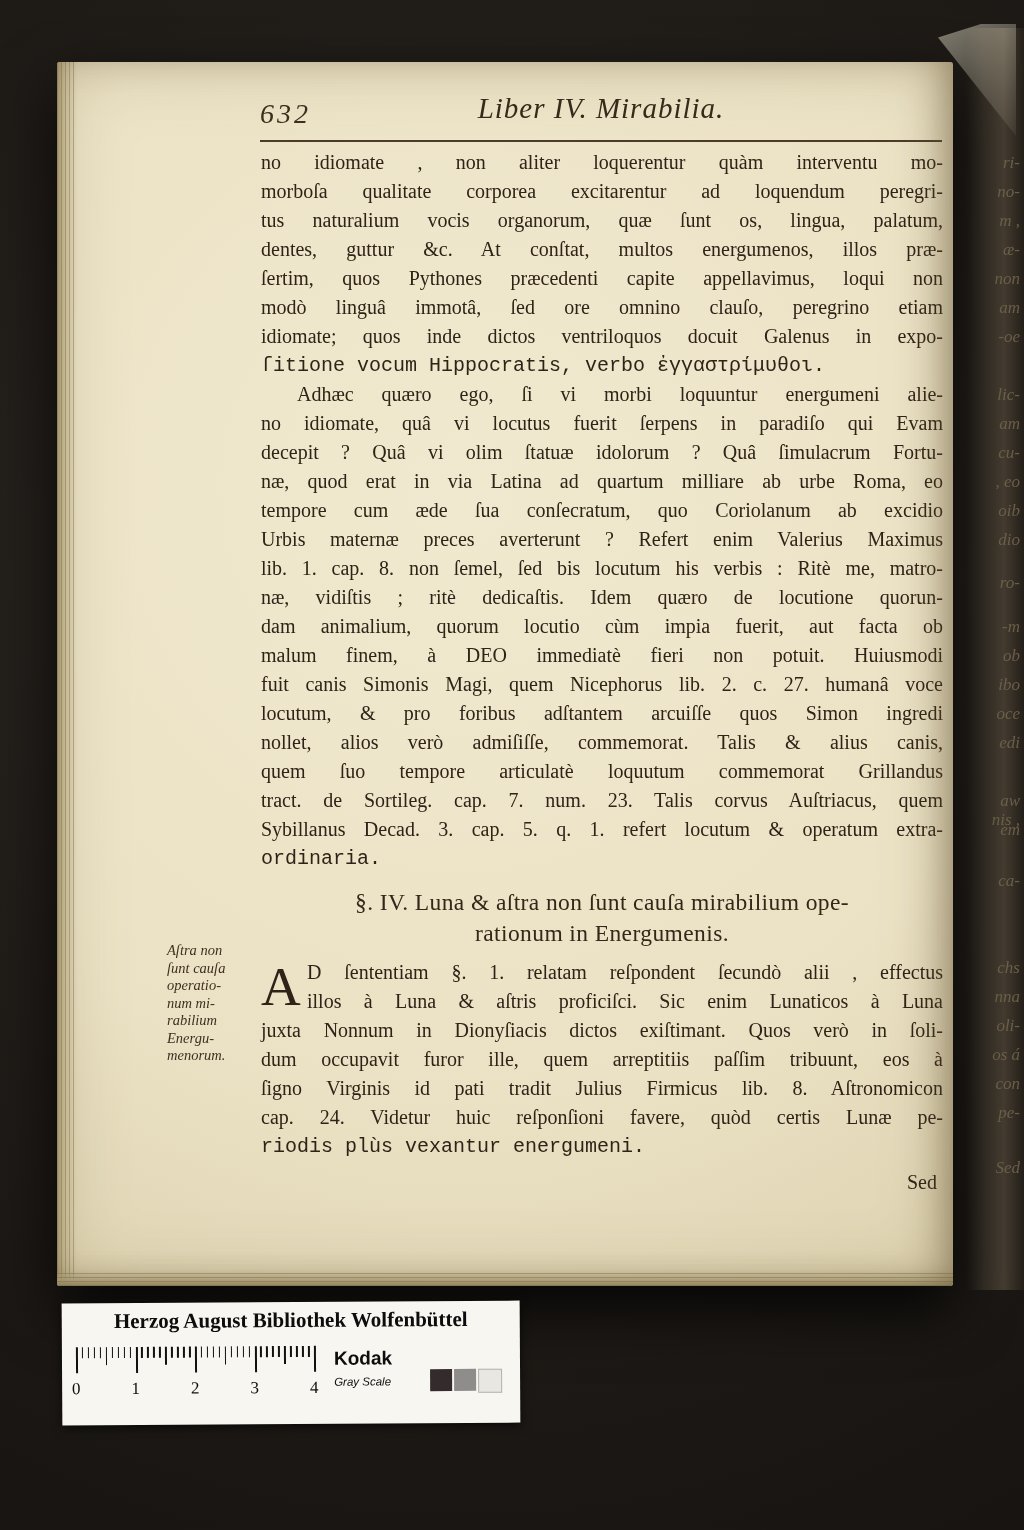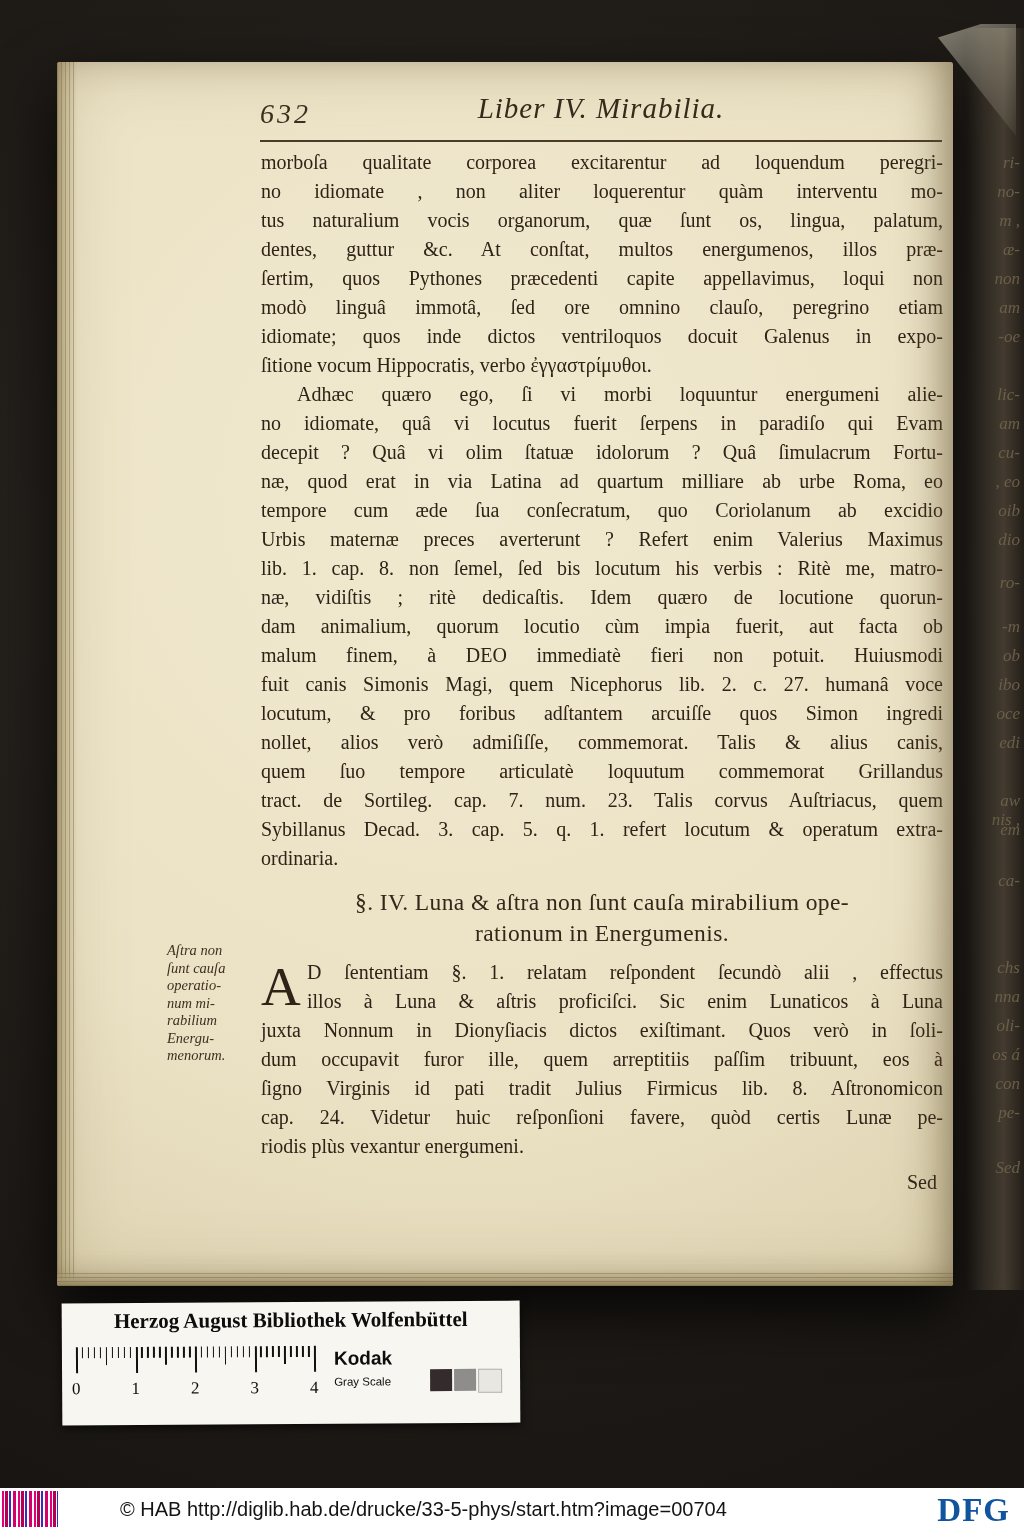--- a/index.html
+++ b/index.html
@@ -40,42 +40,42 @@
   
   .margin-note{position:absolute;width:92px;font-size:14.5px;line-height:17.5px;
     font-style:italic;color:#3d2f1f;}
   .margin-note-1{left:113px;top:320px;}
   .margin-note-2{left:110px;top:880px;}
 
   
   .text-body{position:absolute;left:204px;top:86px;width:682px;font-size:20px;
     line-height:29px;color:#2f2317;}
   .line{text-align:justify;text-align-last:justify;}
-  .line.para-end{text-align-last:left;}
+  .line.para-end{text-align-last:left;font-family:Liberation Mono, monospace;}
   .line.first-indent{text-indent:36px;}
   .para{position:relative;}
   .para.has-drop .drop-indent{margin-left:46px;}
   .dropcap{position:absolute;left:0;top:3px;font-size:55px;line-height:52px;color:#2f2317;}
   .section-heading{margin:14px 0 9px 0;text-align:center;font-size:23.5px;line-height:31px;
     color:#33271a;letter-spacing:.4px;}
   .catchword{margin-top:7px;text-align:right;padding-right:6px;}
 
   
   .label-card{position:absolute;left:62px;top:1302px;width:458px;height:122px;background:#f7f6f1;
     transform:rotate(-.35deg);box-shadow:0 3px 10px rgba(0,0,0,.65);color:#0d0d0d;}
   .label-title{position:absolute;left:0;top:6px;width:100%;text-align:center;font-weight:bold;
     font-size:21px;font-family:"Liberation Serif",serif;}
   .ruler-ticks{position:absolute;left:14px;top:44px;width:240px;height:30px;}
   .ruler-ticks .tick{position:absolute;top:0;background:#111;width:1.5px;}
   .ruler-numbers{position:absolute;left:14px;top:76px;width:240px;height:22px;font-size:17px;}
   .ruler-numbers span{position:absolute;transform:translateX(-50%);}
   .kodak-name{position:absolute;left:272px;top:46px;font-family:"Liberation Sans",sans-serif;
     font-weight:bold;font-size:19px;}
   .grayscale-name{position:absolute;left:272px;top:74px;font-family:"Liberation Sans",sans-serif;
-    font-size:11.5px;}
+    font-size:11.5px;font-style:italic;}
   .patches{position:absolute;left:368px;top:68px;display:flex;gap:2px;}
   .patches div{width:22px;height:22px;}
 
   
   .footer{position:absolute;left:0;top:1488px;width:1024px;height:42px;background:#ffffff;}
   .barcode{position:absolute;left:0;top:3px;width:58px;height:36px;
     background:repeating-linear-gradient(90deg,
       #ffffff 0 2px,#e0007a 2px 4px,#ffffff 4px 5px,#b4004e 5px 8px,
       #ffffff 8px 9px,#3a2bbf 9px 11px,#ffffff 11px 13px,#d4006a 13px 16px);}
   .copyright{position:absolute;left:120px;top:0;height:42px;line-height:42px;
@@ -139,22 +139,22 @@
         <div>operatio-</div>
         <div>num mi-</div>
         <div>rabilium</div>
         <div>Energu-</div>
         <div>menorum.</div>
       </div>
 
     <div class="text-body">
       <div>
           <div class="para">
+            <div class="line">no idiomate , non aliter loquerentur quàm interventu mo-</div>
             <div class="line">morboſa qualitate corporea excitarentur ad loquendum peregri-</div>
-            <div class="line">no idiomate , non aliter loquerentur quàm interventu mo-</div>
             <div class="line">tus naturalium vocis organorum, quæ ſunt os, lingua, palatum,</div>
             <div class="line">dentes, guttur &amp;c.  At conſtat, multos energumenos, illos præ-</div>
             <div class="line">ſertim, quos Pythones præcedenti capite appellavimus, loqui non</div>
             <div class="line">modò linguâ immotâ, ſed ore omnino clauſo, peregrino etiam</div>
             <div class="line">idiomate; quos inde dictos ventriloquos docuit Galenus in expo-</div>
             <div class="line para-end">ſitione vocum Hippocratis, verbo ἐγγαστρίμυθοι.</div>
           </div>
           <div class="para">
             <div class="line first-indent">Adhæc quæro ego, ſi vi morbi loquuntur energumeni alie-</div>
             <div class="line">no idiomate, quâ vi locutus fuerit ſerpens in paradiſo qui Evam</div>
@@ -249,19 +249,14 @@
       </div>
     <div class="kodak-name">Kodak</div>
     <div class="grayscale-name">Gray Scale</div>
     <div class="patches">
         <div style="background: rgb(52, 44, 44);"></div>
         <div style="background: rgb(143, 141, 139);"></div>
         <div style="background: rgb(233, 231, 226); border: 1px solid rgb(181, 179, 174);"></div>
       </div>
   </div>
 
-  <div class="footer">
-    <div class="barcode"></div>
-    <div class="copyright">© HAB http://diglib.hab.de/drucke/33-5-phys/start.htm?image=00704</div>
-    <div class="dfg-logo">DFG</div>
-  </div>
 
 </div>
 
 </body></html>

